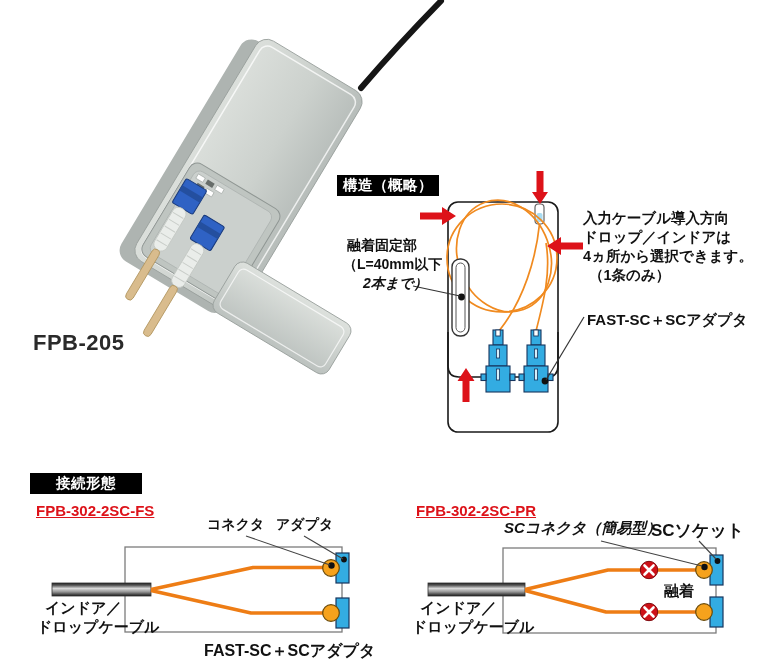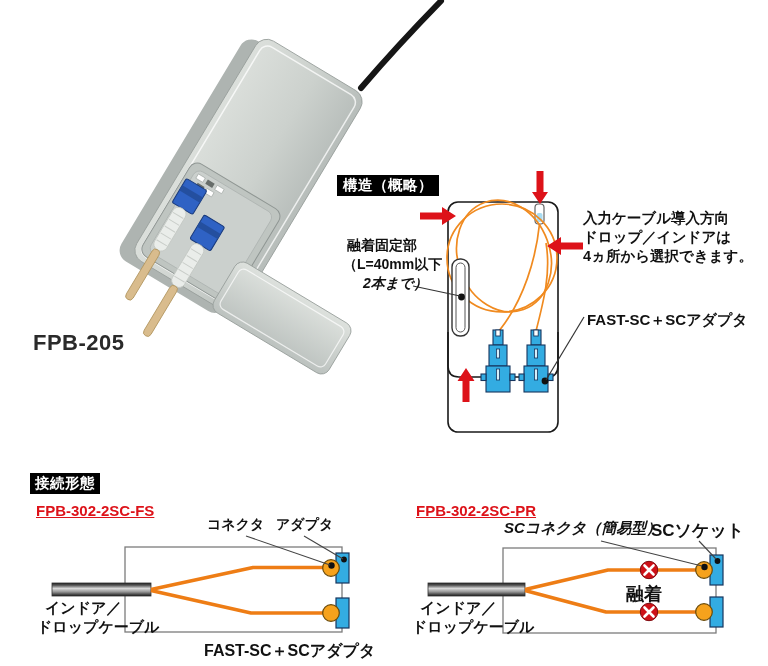--- a/index.html
+++ b/index.html
@@ -26,21 +26,21 @@
   #fast-sc-structure{left:587px;top:311px;font-size:15px;}
   #konekuta-label{left:207px;top:516px;font-size:14px;}
   #adaputa-label{left:276px;top:516px;font-size:14px;}
   #fs-cable-label{left:37px;top:598px;font-size:15px;line-height:19px;}
   #fs-cable-label .l1{margin-left:8px;}
   #fs-bottom-label{left:204px;top:641px;font-size:16px;}
   #pr-cable-label{left:412px;top:598px;font-size:15px;line-height:19px;}
   #pr-cable-label .l1{margin-left:8px;}
   #sc-connector-label{left:504px;top:519px;font-size:15px;font-style:italic;}
   #sc-socket-label{left:651px;top:519px;font-size:17px;}
-  #yuchaku-label{left:626px;top:582px;font-size:18px;}
+  #yuchaku-label{left:664px;top:582px;font-size:15px;}
 </style>
 </head>
 <body>
 
 <div id="page">
 
 <svg id="gfx" width="768" height="666" viewBox="0 0 768 666">
   <defs>
     <linearGradient id="gradBody" x1="0" y1="0" x2="1" y2="0">
       <stop offset="0" stop-color="#dbdfdb"></stop>
@@ -203,25 +203,26 @@
 <div id="fusion-note" class="notes">
   <div class="l1">融着固定部</div>
   <div class="l2">（L=40mm以下</div>
   <div class="l3">2本まで）</div>
 </div>
 
 <div id="input-note" class="notes">
   <div>入力ケーブル導入方向</div>
   <div>ドロップ／インドアは</div>
   <div>4ヵ所から選択できます。</div>
+  <div class="l4">（1条のみ）</div>
 </div>
 
 <div id="fast-sc-structure" class="lbl">FAST-SC＋SCアダプタ</div>
 
-<div class="blackbox" style="left:30px;top:473px;padding:2px 5px;">接続形態</div>
+<div class="blackbox" style="left:30px;top:473px;padding:2px 26px;">接続形態</div>
 
 <div class="redmodel" style="left:36px;top:502px;">FPB-302-2SC-FS</div>
 <div id="konekuta-label" class="lbl">コネクタ</div>
 <div id="adaputa-label" class="lbl">アダプタ</div>
 <div id="fs-cable-label" class="lbl">
   <div class="l1">インドア／</div>
   <div>ドロップケーブル</div>
 </div>
 <div id="fs-bottom-label" class="lbl">FAST-SC＋SCアダプタ</div>
 

